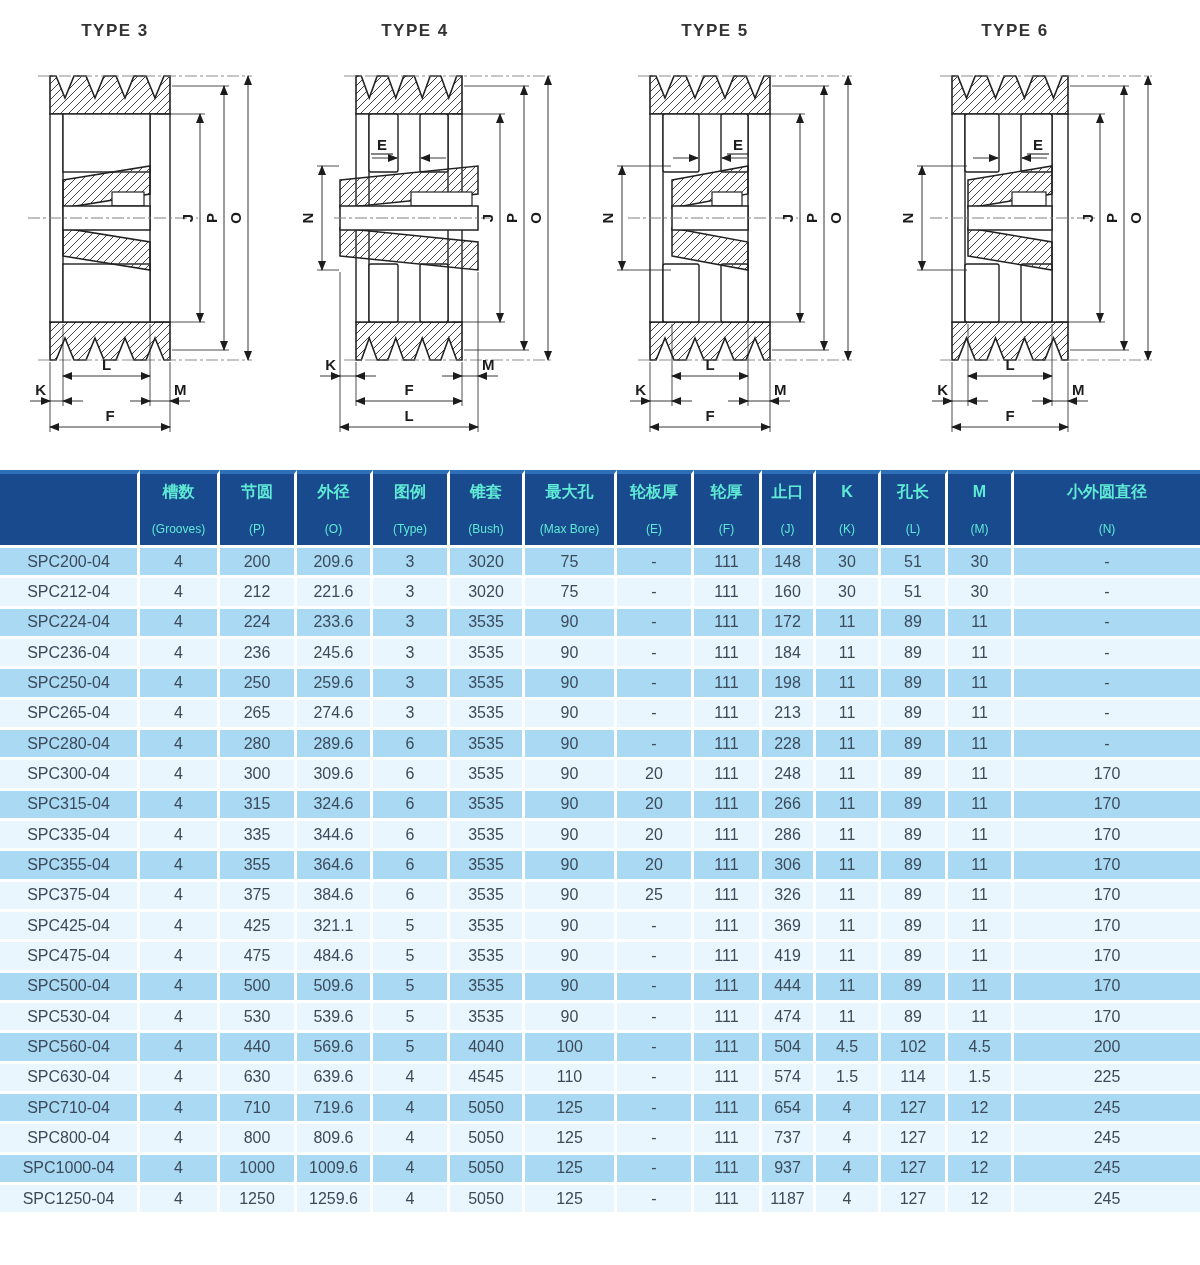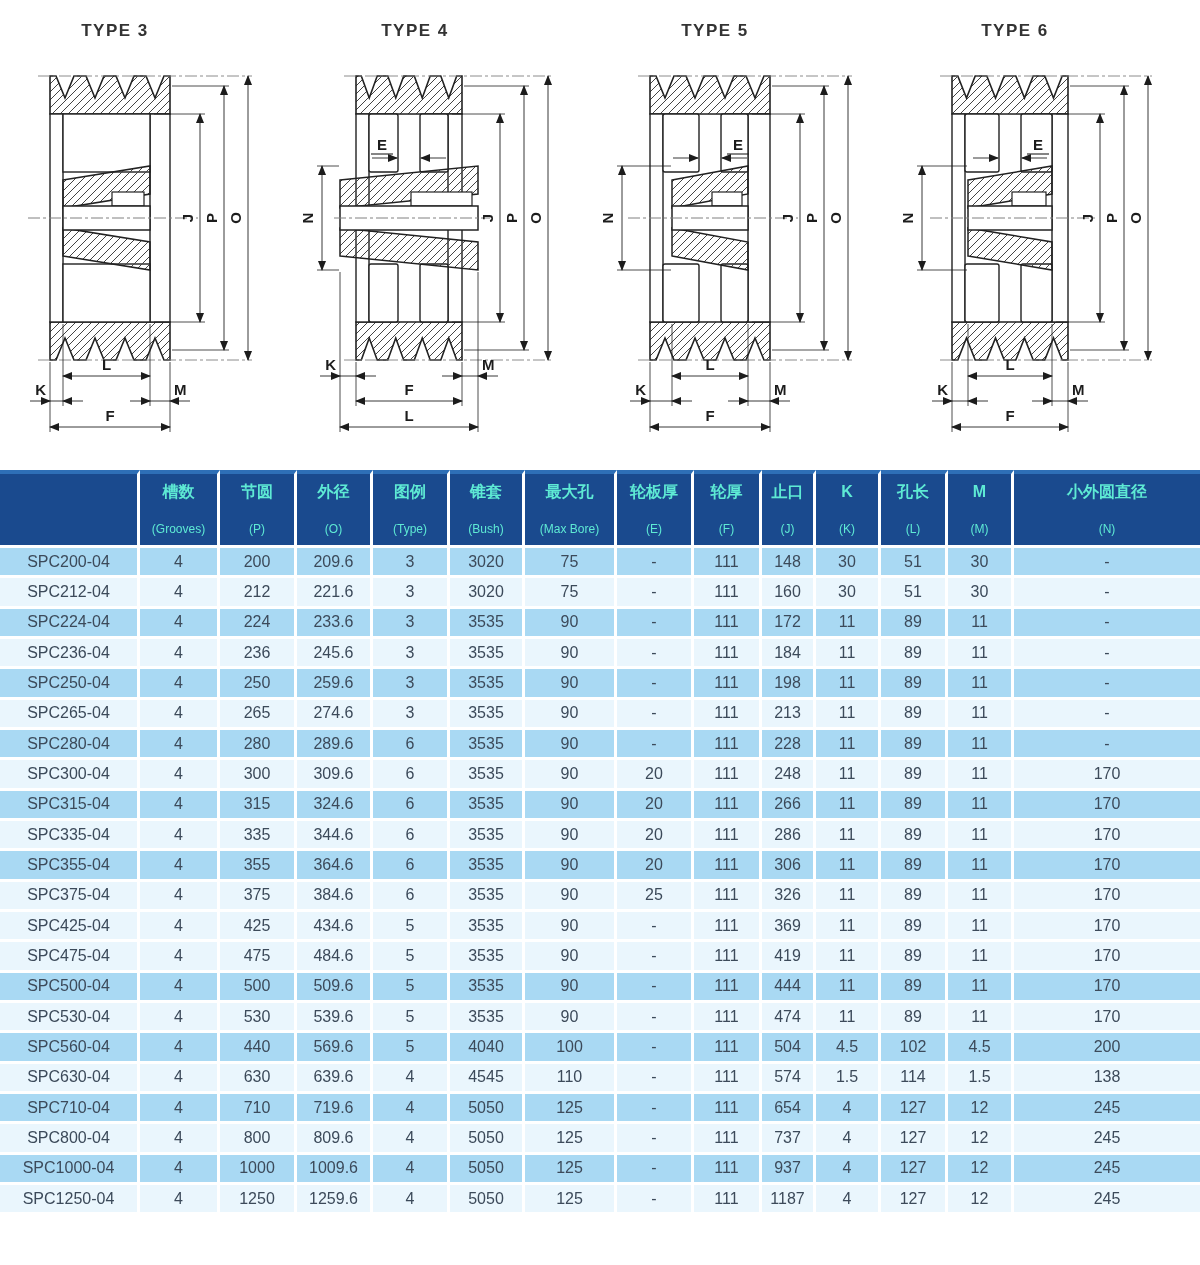--- a/index.html
+++ b/index.html
@@ -542,21 +542,21 @@
           <td>326</td>
           <td>11</td>
           <td>89</td>
           <td>11</td>
           <td>170</td>
         </tr>
         <tr class="light">
           <td>SPC425-04</td>
           <td>4</td>
           <td>425</td>
-          <td>434.6</td>
+          <td>321.1</td>
           <td>5</td>
           <td>3535</td>
           <td>90</td>
           <td>-</td>
           <td>111</td>
           <td>369</td>
           <td>11</td>
           <td>89</td>
           <td>11</td>
           <td>170</td>
@@ -632,21 +632,21 @@
           <td>639.6</td>
           <td>4</td>
           <td>4545</td>
           <td>110</td>
           <td>-</td>
           <td>111</td>
           <td>574</td>
           <td>1.5</td>
           <td>114</td>
           <td>1.5</td>
-          <td>138</td>
+          <td>225</td>
         </tr>
         <tr class="dark">
           <td>SPC710-04</td>
           <td>4</td>
           <td>710</td>
           <td>719.6</td>
           <td>4</td>
           <td>5050</td>
           <td>125</td>
           <td>-</td>

